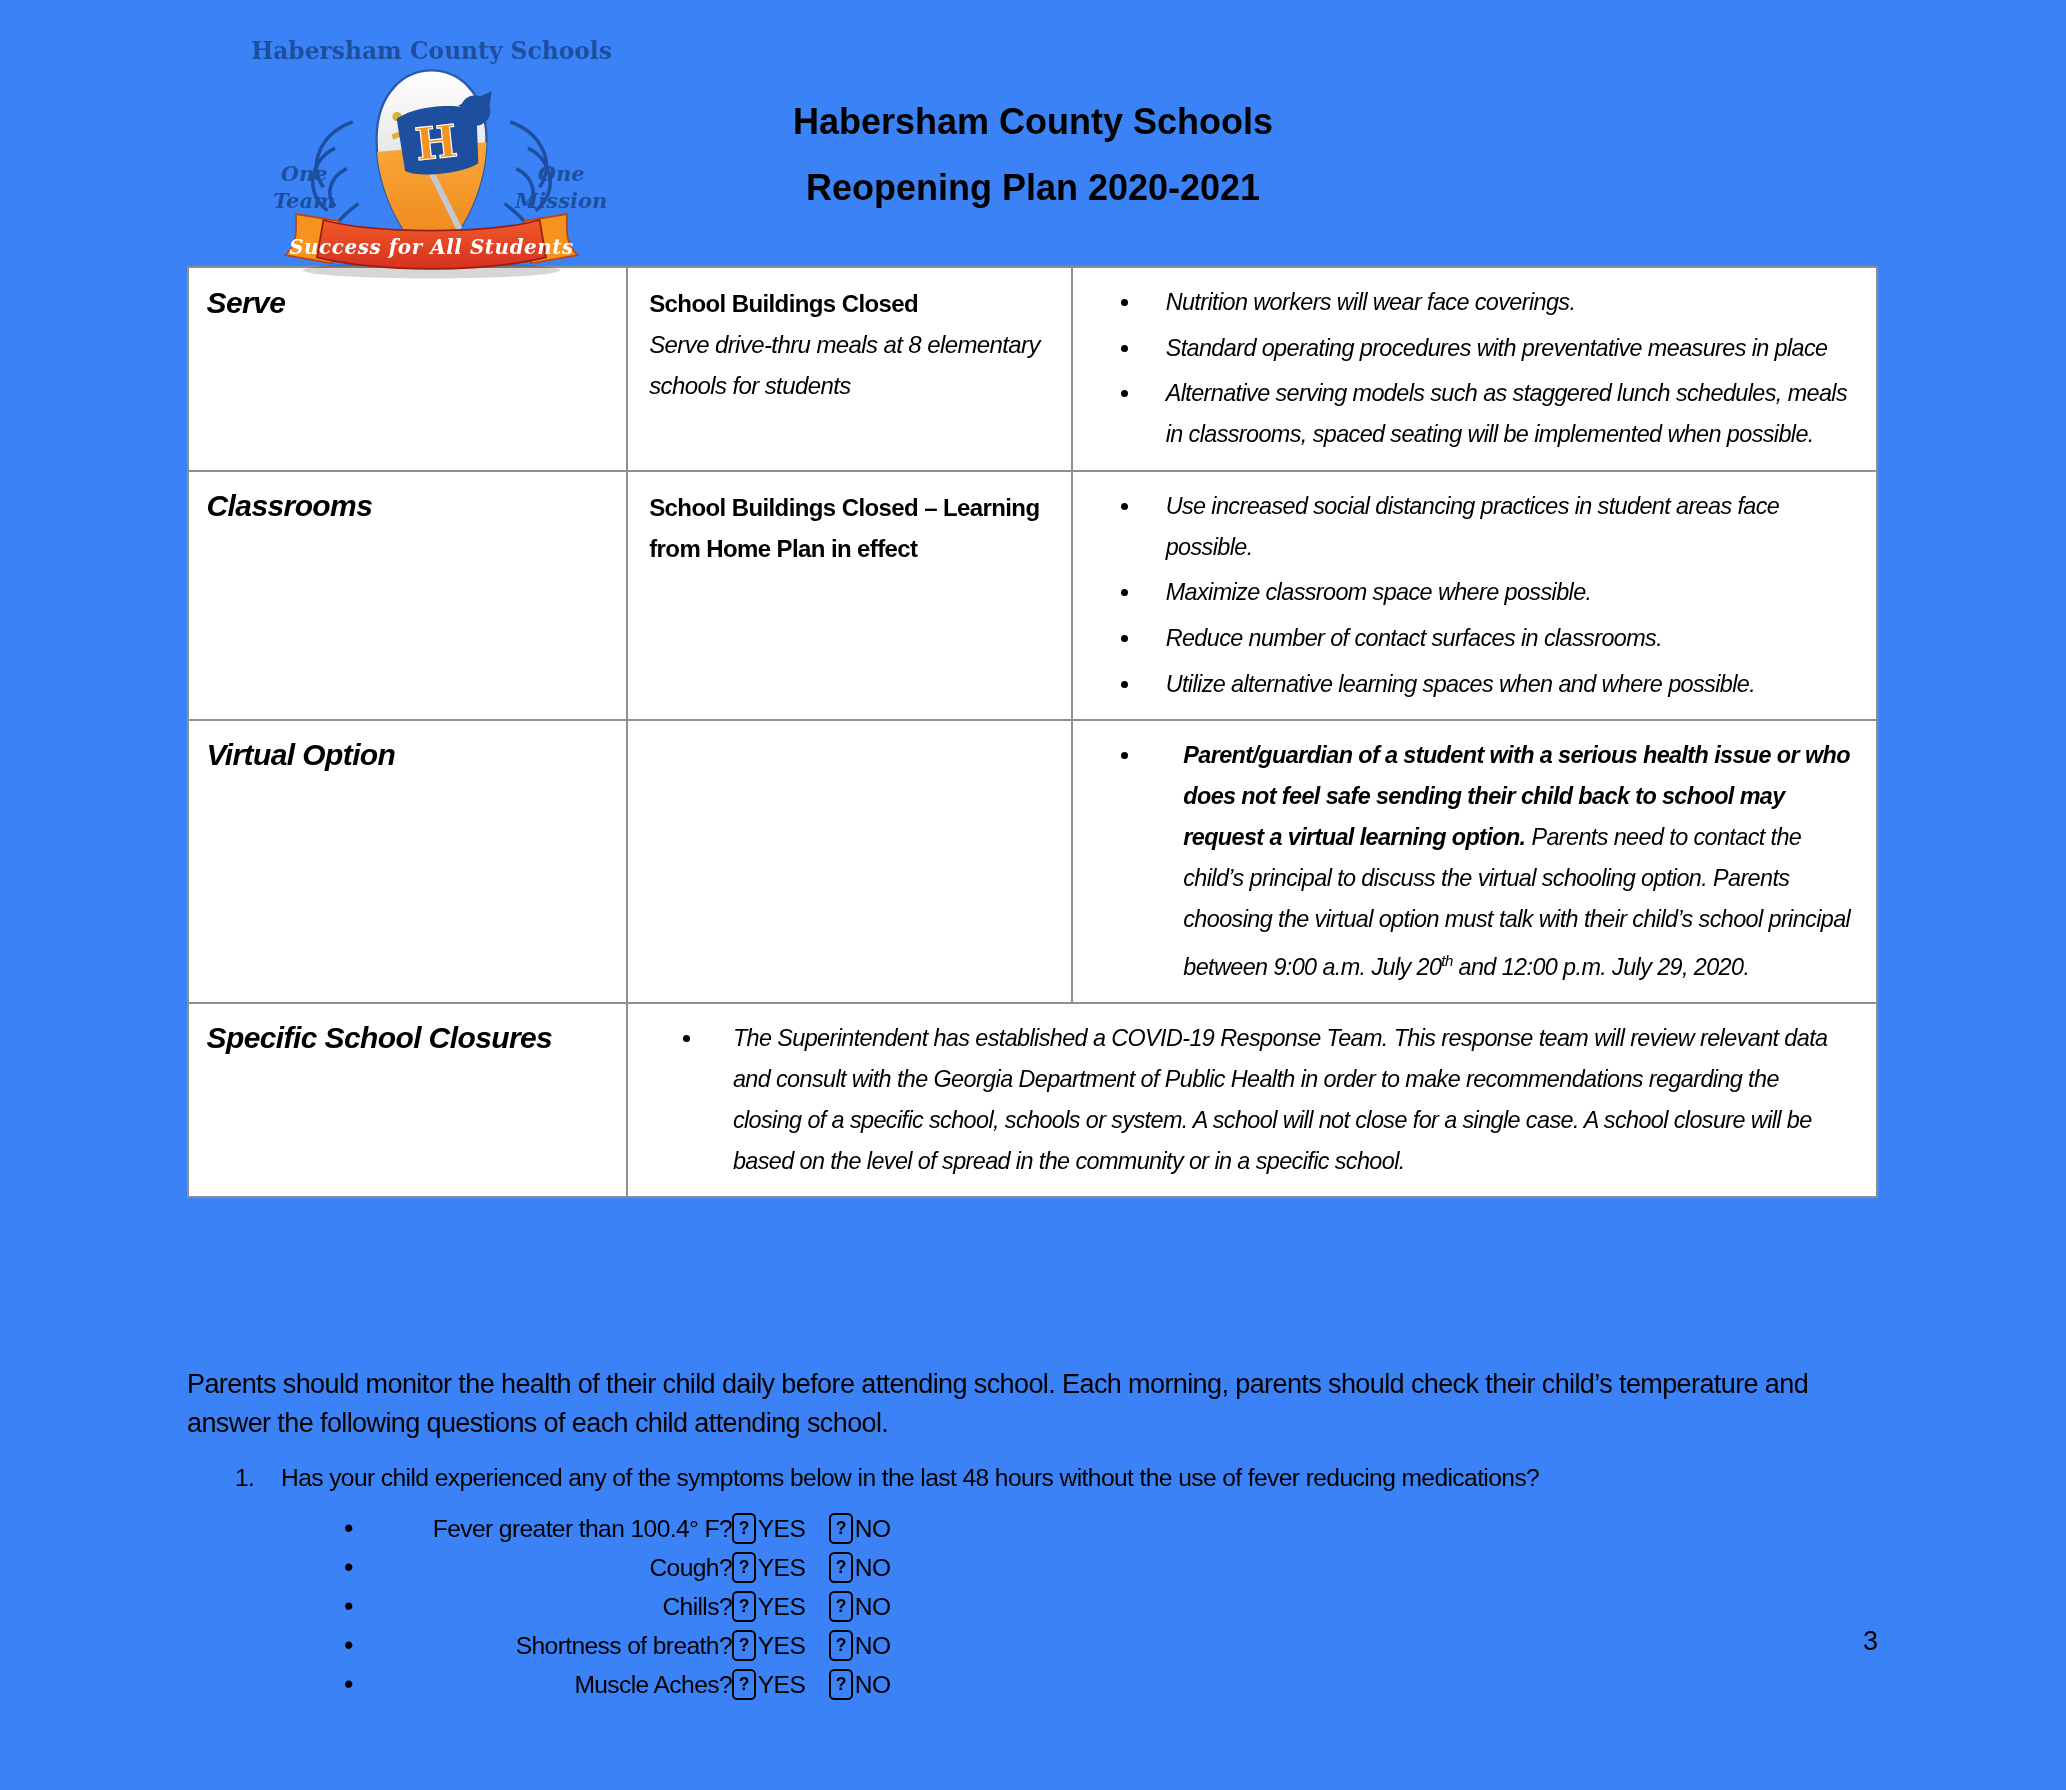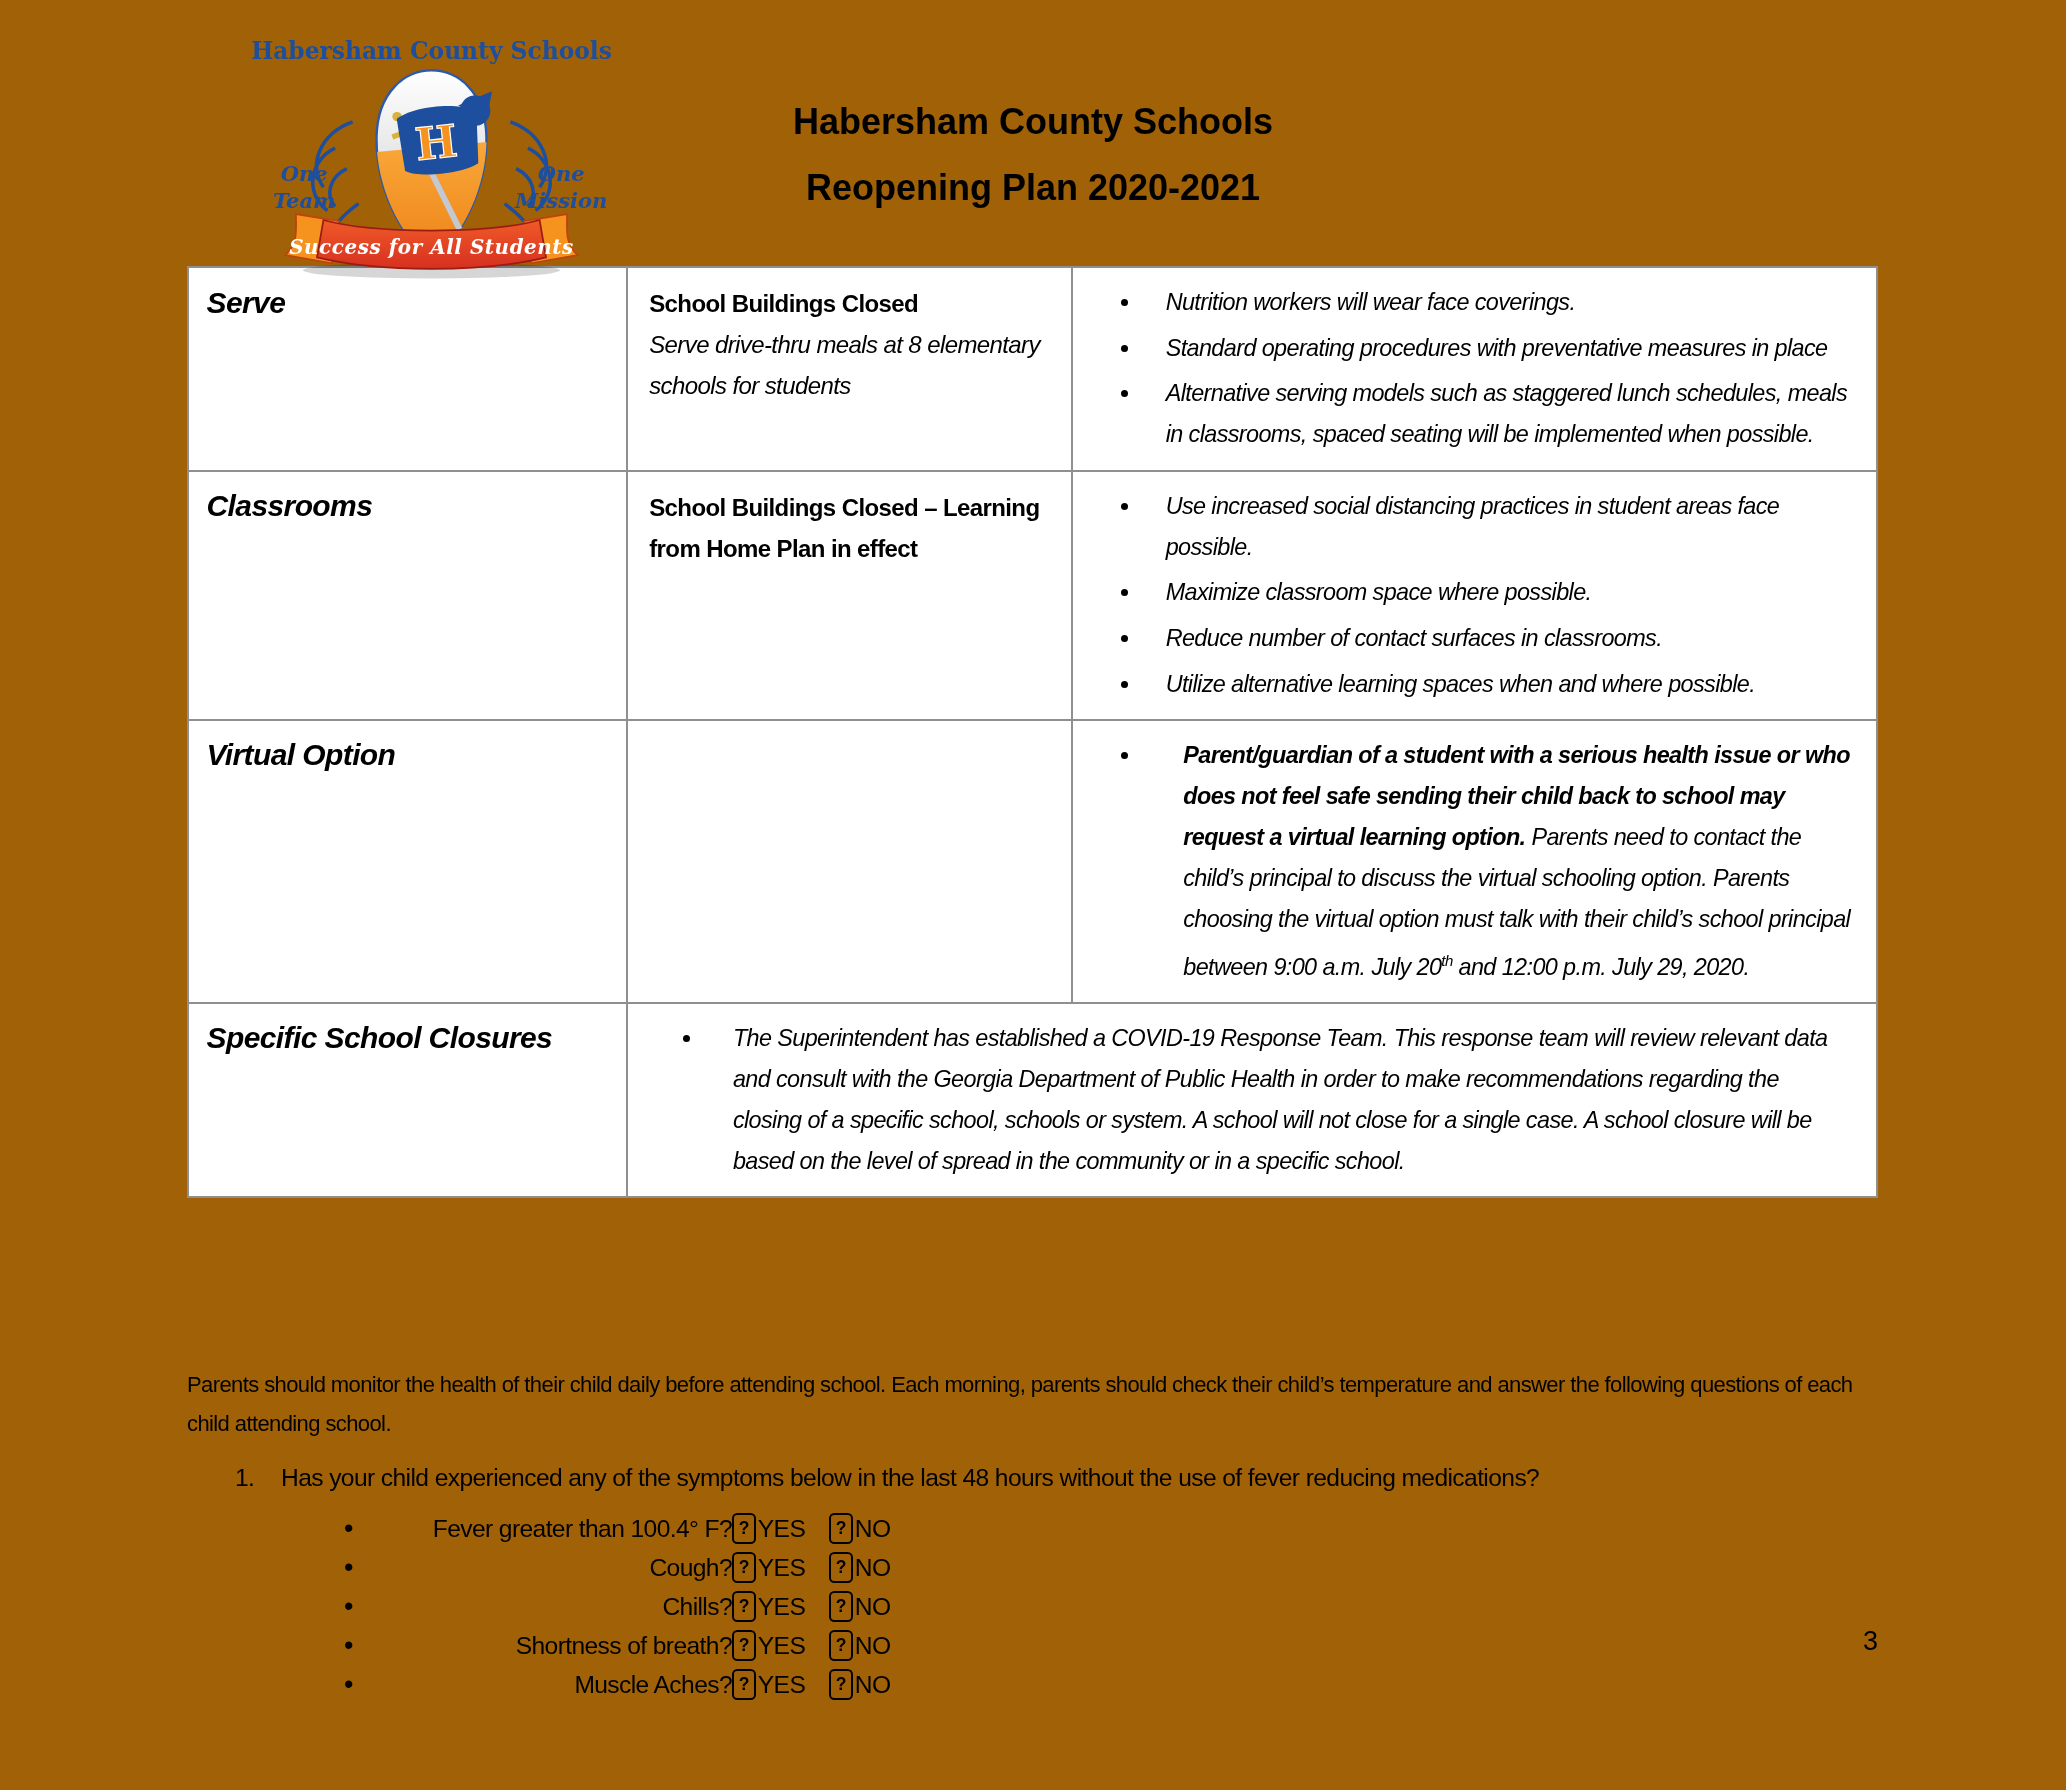--- a/index.html
+++ b/index.html
@@ -1,19 +1,19 @@
 <!DOCTYPE html>
 <html style="font-size:9.4px"><head>
 <meta charset="utf-8">
 <style>
   html,body{margin:0;padding:0;background:#ffffff;}
   .page{
     position:relative;
     width:2066px;height:1790px;
-    background:#a16207;
+    background:#3b82f6;
     font-family:"Liberation Sans",sans-serif;
     color:#000;
     overflow:hidden;
   }
   
   .header{position:relative;height:266px;}
   .logo{position:absolute;left:227px;top:28px;width:409px;height:252px;}
   .doc-title{position:absolute;left:0;right:0;top:104px;text-align:center;}
   .doc-title .t1,.doc-title .t2{font-size:36px;font-weight:bold;line-height:36px;letter-spacing:0;}
   .doc-title .t2{margin-top:30px;}
@@ -40,21 +40,21 @@
   tr.r3 .lead{font-weight:bold;}
   tr.r4 td.c-bul ul{padding-left:64px;}
   tr.r4 td.c-bul li{padding-left:29px;}
   sup{font-size:15px;}
   
   .section{margin-left:187px;margin-right:188px;margin-top:167px;}
   .sec-heading{
     display:inline-block;font-size:34px;font-weight:bold;letter-spacing:-0.3px;
     border-bottom:4.1px solid #000;padding-bottom:3.5px;margin:0;
   }
-  .intro{margin:21px 0 0 0;font-size:22px;letter-spacing:-0.6px;line-height:39px;max-width:1691px;}
+  .intro{margin:21px 0 0 0;font-size:27px;letter-spacing:-0.6px;line-height:39px;max-width:1691px;}
   .question-row{display:flex;margin-top:17.5px;font-size:24.6px;letter-spacing:-0.6px;line-height:35px;}
   .q-num{margin-left:48px;width:46px;flex:0 0 auto;}
   .symptoms{margin-top:14px;}
   .symptom-row{display:flex;align-items:center;height:39px;font-size:24.6px;letter-spacing:-0.6px;}
   .s-bullet{margin-left:157px;width:37px;flex:0 0 auto;font-size:27px;}
   .s-label{width:351px;flex:0 0 auto;text-align:right;}
   .yn-group{display:flex;align-items:center;flex:0 0 auto;}
   .yn-yes{width:97px;}
   .cbox{
     width:20px;height:27px;border:2.9px solid #000;border-radius:5.3px;

